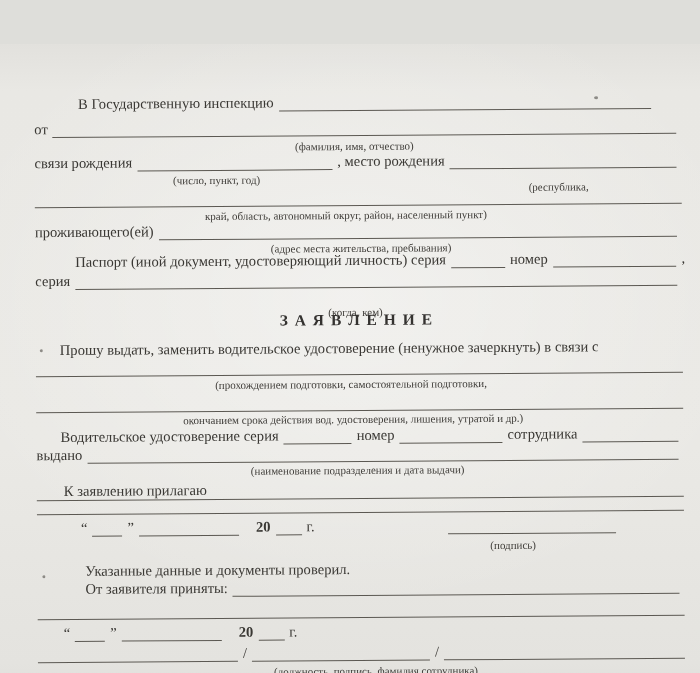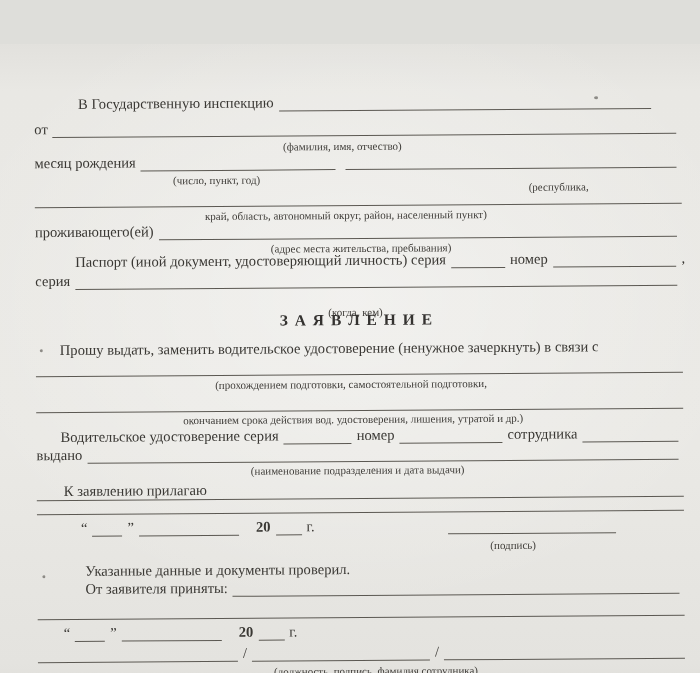--- a/index.html
+++ b/index.html
@@ -65,25 +65,26 @@
 
     <div class="row" style="top:50px; padding-left:44px; right:42px;">
       <span class="t">В Государственную инспекцию</span>
       <span class="blank grow"></span>
     </div>
 
     <div class="row" style="top:75px; right:17px;">
       <span class="t">от</span>
       <span class="blank grow"></span>
     </div>
-    <span class="hint" style="left:344px; top:96px;">(фамилия, имя, отчество)</span>
+    <span class="hint" style="left:356px; top:96px;">(фамилия, имя, отчество)</span>
 
     <div class="row" style="top:109px; right:17px;">
-      <span class="t">месяц рождения</span>
+      <span class="t">связи рождения</span>
       <span class="blank" style="width:195px;"></span>
+      <span class="t">, место рождения</span>
       <span class="blank grow"></span>
     </div>
     <span class="hint" style="left:218px; top:129px;">(число, пункт, год)</span>
     <span class="hint" style="left:560px; top:138px;">(республика,</span>
 
     <div class="row" style="top:148px; right:17px;">
       <span class="blank grow" style="height:13px; margin:0;"></span>
     </div>
     <span class="hint" style="left:347px; top:165px;">край, область, автономный округ, район, населенный пункт)</span>
 

